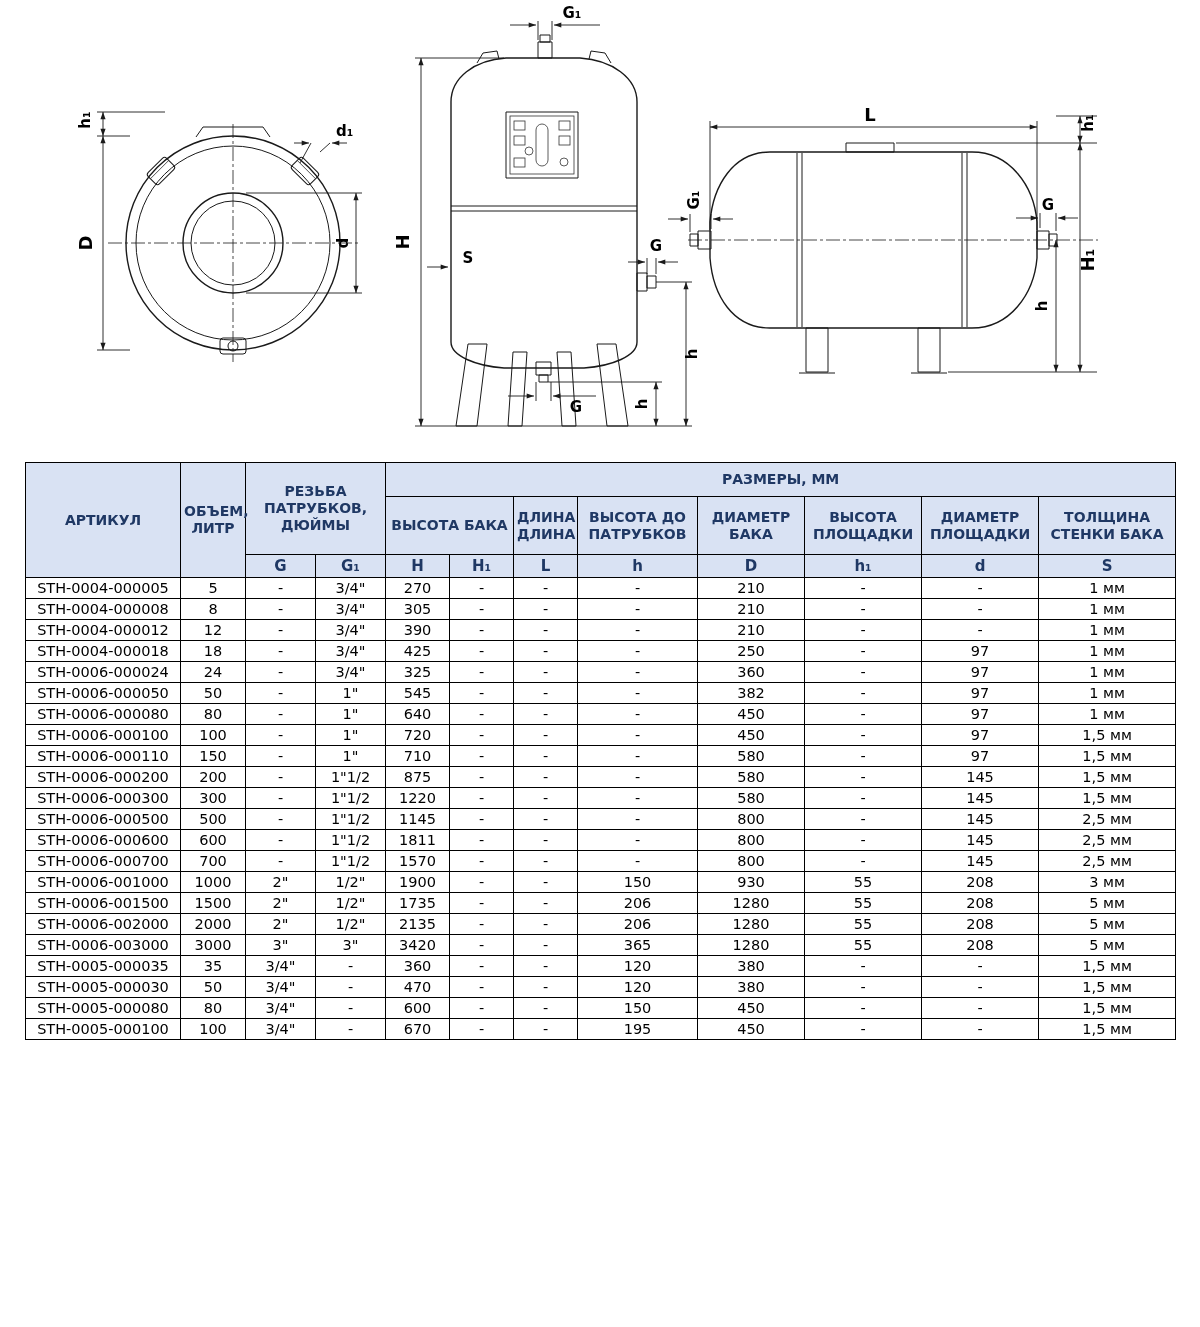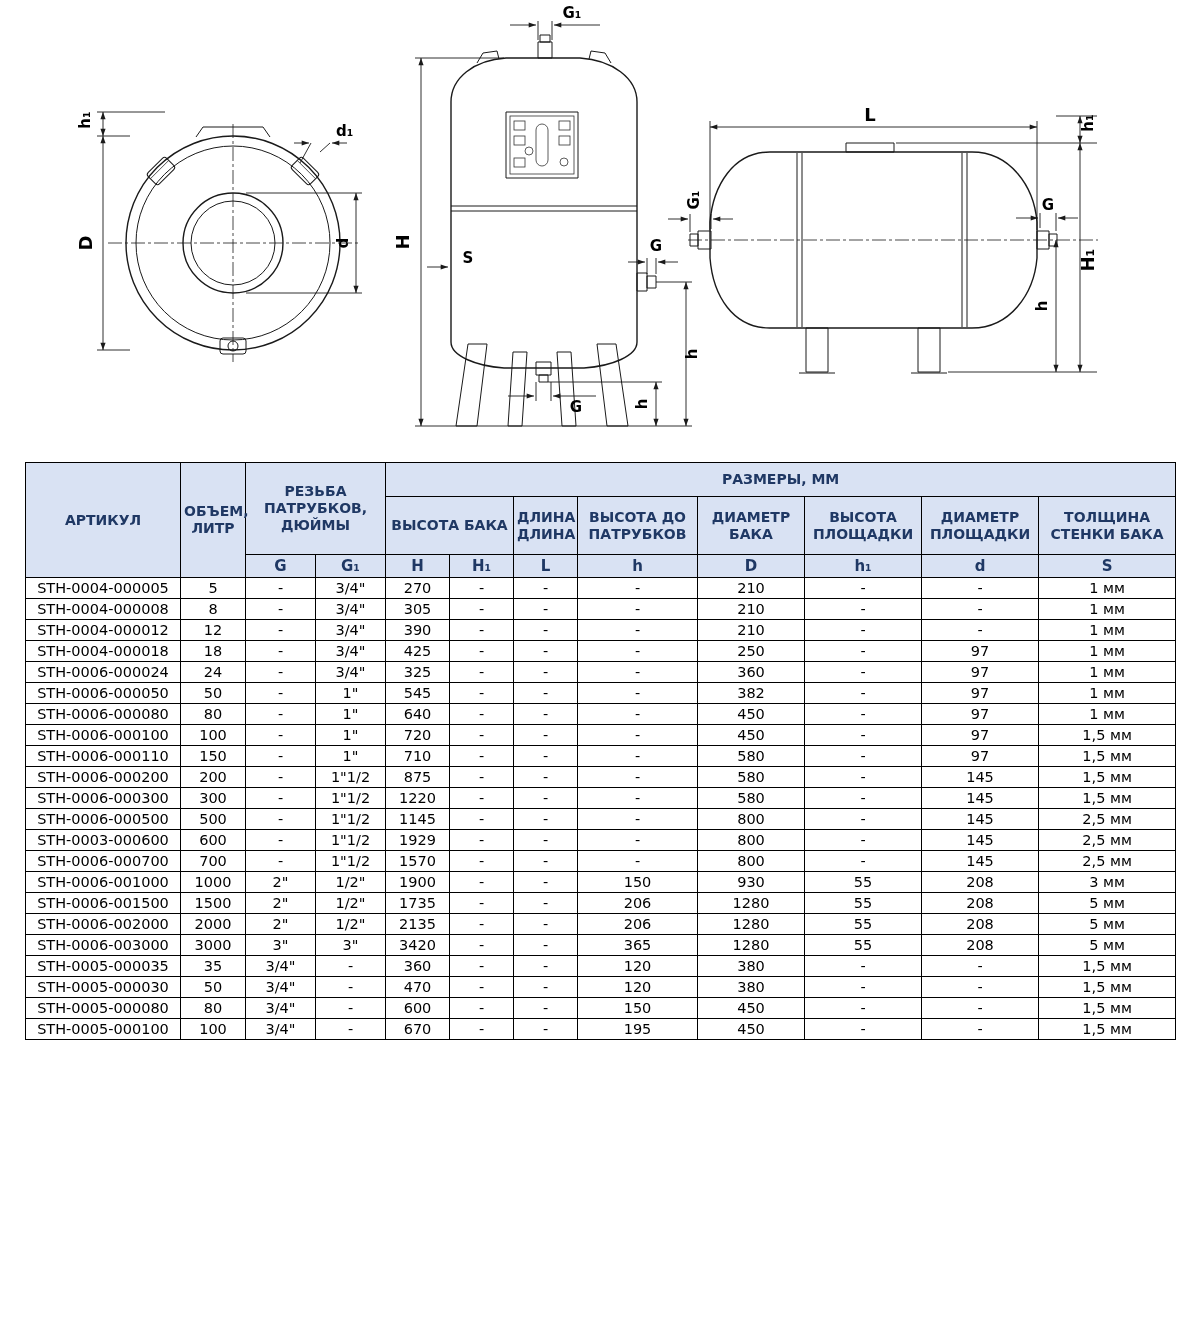--- a/index.html
+++ b/index.html
@@ -455,25 +455,25 @@
           <td>1145</td>
           <td>-</td>
           <td>-</td>
           <td>-</td>
           <td>800</td>
           <td>-</td>
           <td>145</td>
           <td>2,5 мм</td>
         </tr>
         <tr>
-          <td>STH-0003-000600</td>
+          <td>STH-0006-000600</td>
           <td>600</td>
           <td>-</td>
           <td>1"1/2</td>
-          <td>1929</td>
+          <td>1811</td>
           <td>-</td>
           <td>-</td>
           <td>-</td>
           <td>800</td>
           <td>-</td>
           <td>145</td>
           <td>2,5 мм</td>
         </tr>
         <tr>
           <td>STH-0006-000700</td>

